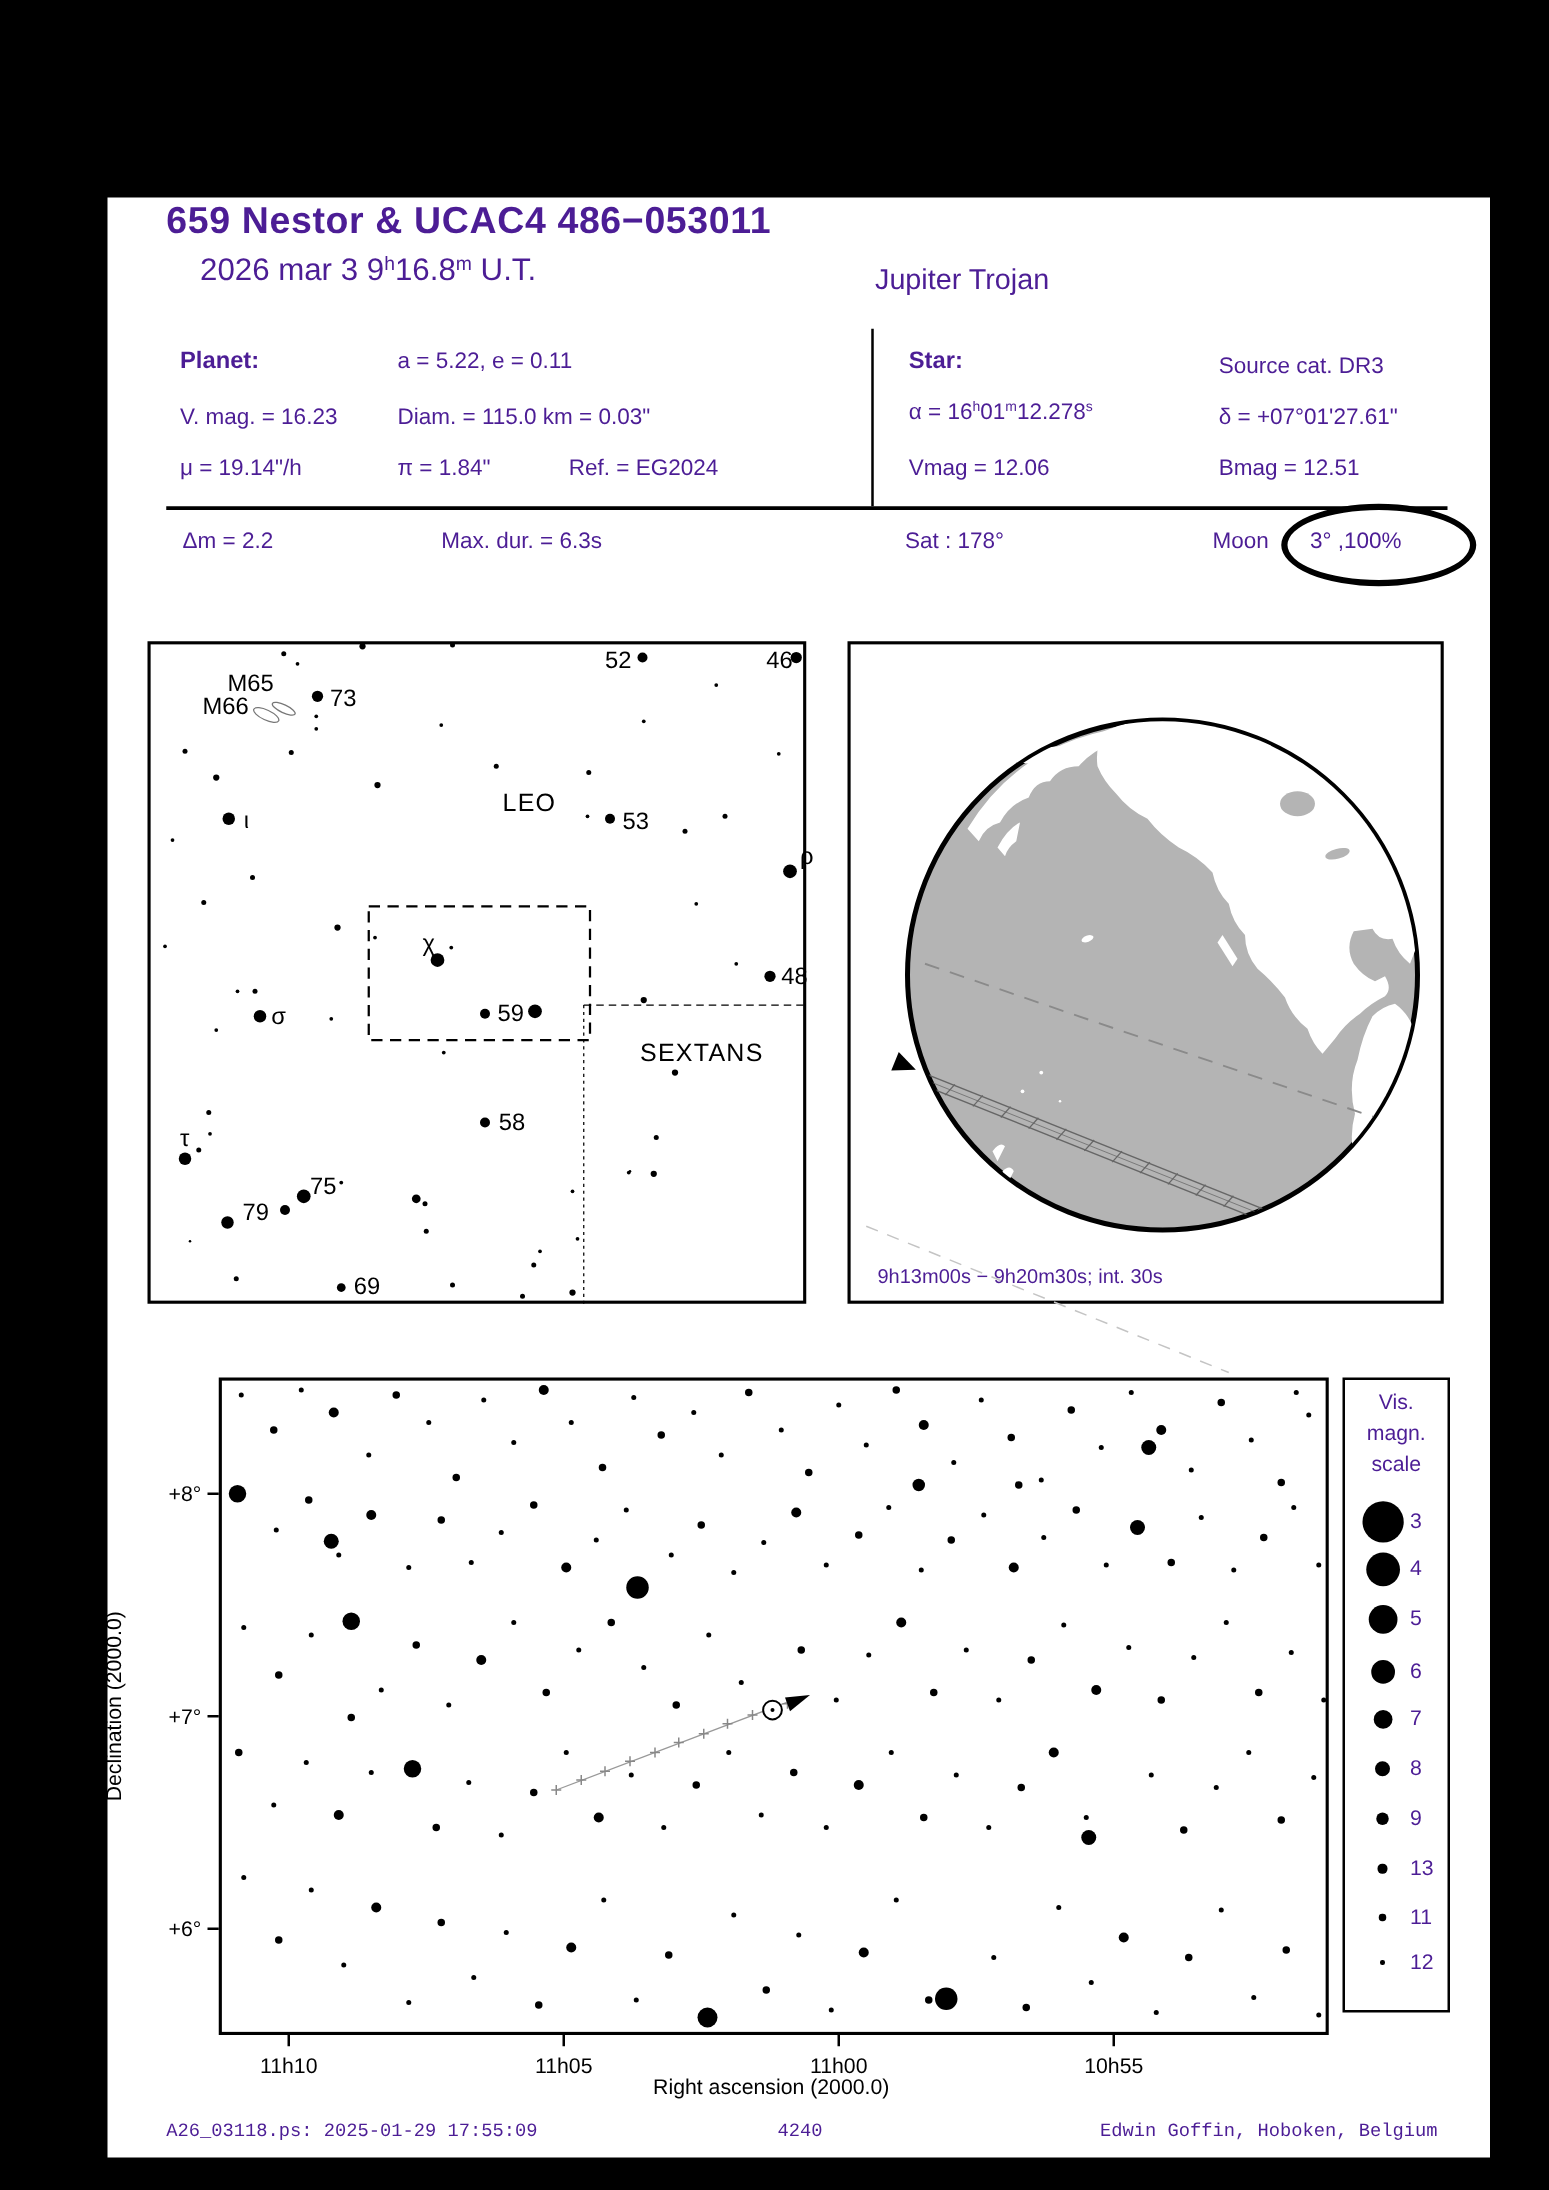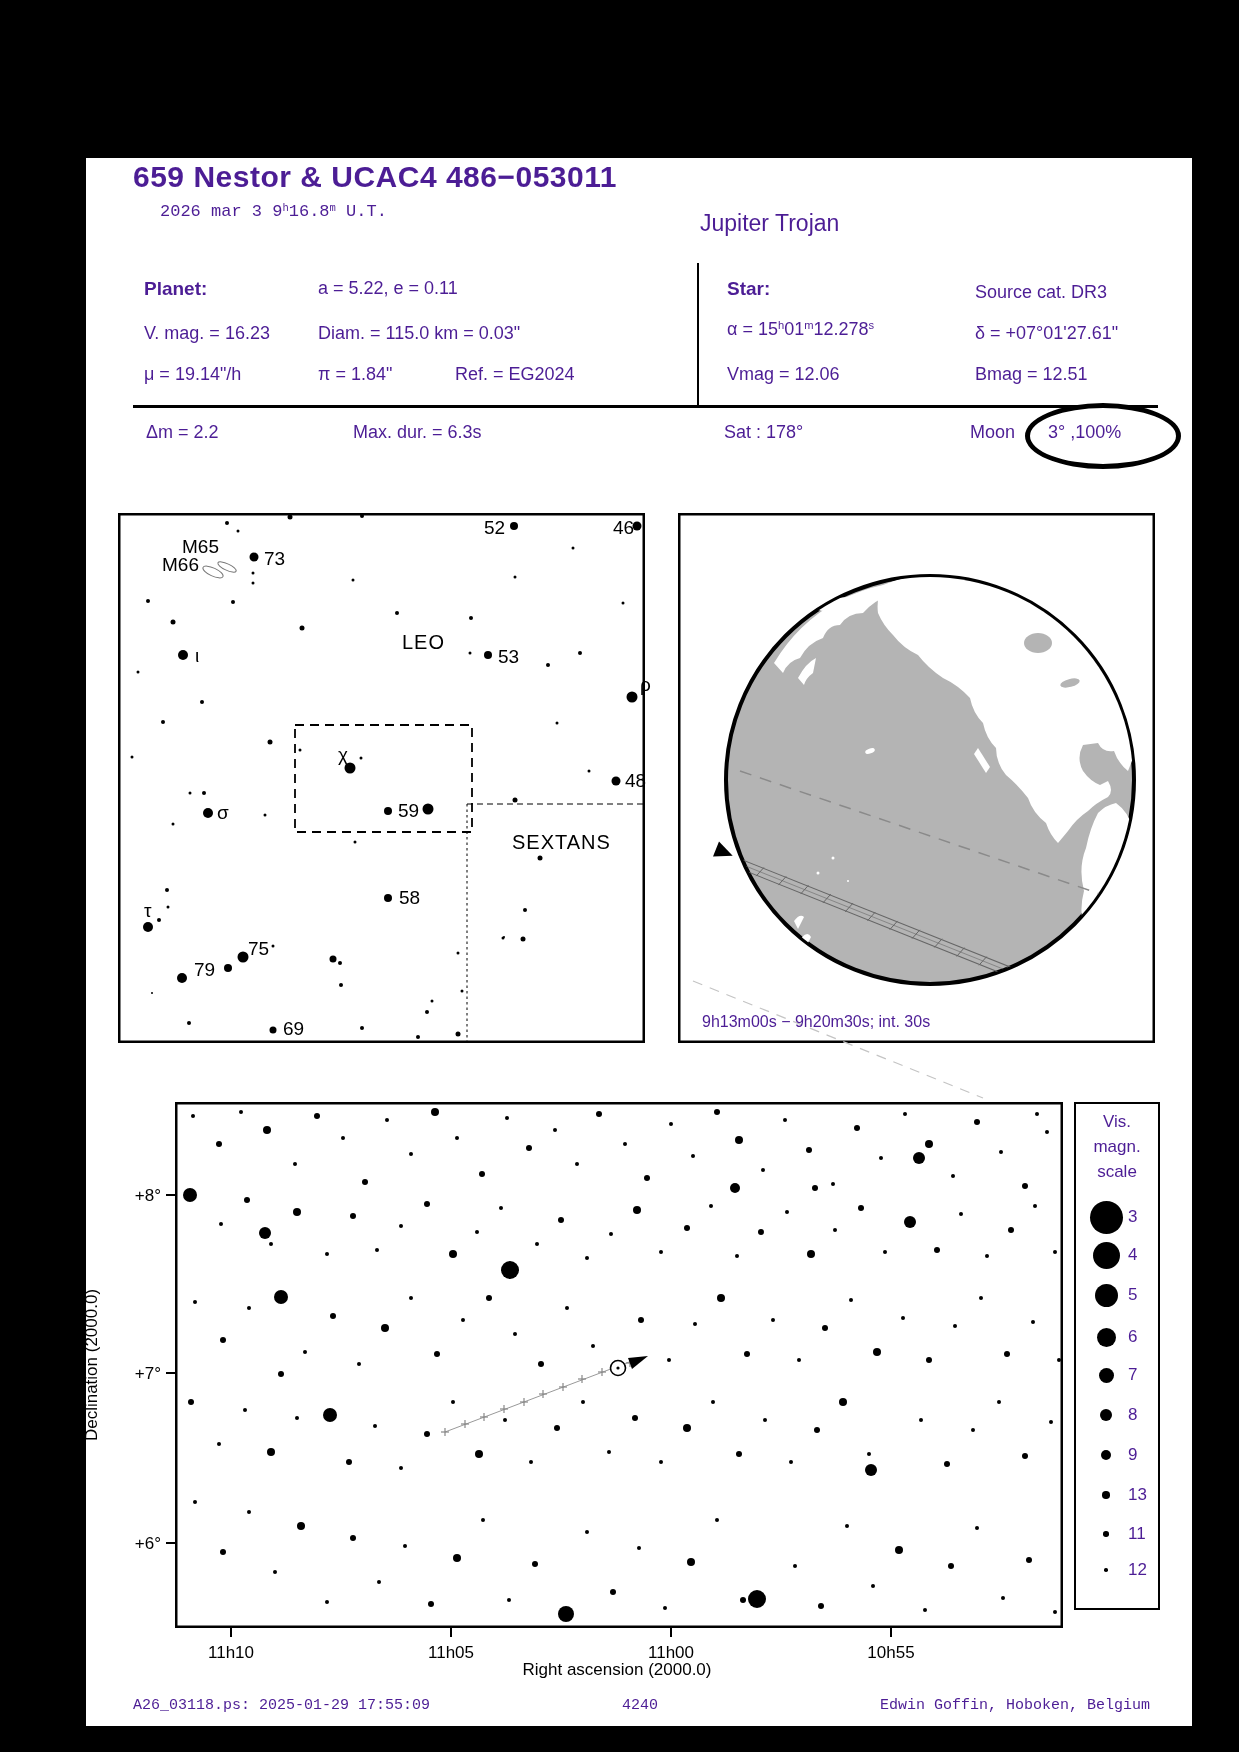--- a/index.html
+++ b/index.html
@@ -1,21 +1,21 @@
 <!DOCTYPE html>
 <html><head>
 <meta charset="utf-8">
 <style>
   html,body{margin:0;padding:0;background:#000;}
   .page{position:relative;width:1239px;height:1752px;background:#000;overflow:hidden;
         font-family:"Liberation Sans","DejaVu Sans",sans-serif;color:#4c1d95;}
   .paper{position:absolute;left:86px;top:158px;width:1106px;height:1568px;background:#fff;}
   .abs{position:absolute;white-space:nowrap;}
   .title{font-size:30px;font-weight:bold;letter-spacing:.5px;}
-  .dateline{font-size:17px;font-family:Liberation Mono, monospace;}
+  .dateline{font-size:25px;}
   .subtitle{font-size:23px;}
   .row-label{font-size:19px;font-weight:bold;}
   .cell{font-size:18px;}
   .sup{font-size:.62em;position:relative;top:-.5em;}
   .thickrule{position:absolute;background:#000;height:3px;}
   .vdivider{position:absolute;background:#000;width:2px;}
   .moon-ellipse{position:absolute;border:5px solid #000;border-radius:50%;}
   .panel{position:absolute;}
   .panel svg{overflow:visible;display:block;}
   .caption{position:absolute;font-size:16px;}
@@ -36,21 +36,21 @@
     <div class="abs dateline" style="left:74px;top:44px;"><span>2026 mar  3   9</span><span class="sup">h</span><span>16.8</span><span class="sup">m</span><span> U.T.</span></div>
     <div class="abs subtitle" style="left:614px;top:52px;">Jupiter Trojan</div>
 
     <div class="abs row-label" style="left:58px;top:120px;">Planet:</div>
     <div class="abs cell" style="left:232px;top:120px;">a = 5.22, e = 0.11</div>
     <div class="abs row-label" style="left:641px;top:120px;">Star:</div>
     <div class="abs cell" style="left:889px;top:124px;text-align:right;">Source cat.  DR3</div>
 
     <div class="abs cell" style="left:58px;top:165px;">V. mag. = 16.23</div>
     <div class="abs cell" style="left:232px;top:165px;">Diam. = 115.0 km = 0.03"</div>
-    <div class="abs cell" style="left:641px;top:161px;"><span>α = 15</span><span class="sup">h</span><span>01</span><span class="sup">m</span><span>12.278</span><span class="sup">s</span></div>
+    <div class="abs cell" style="left:641px;top:161px;"><span>α = 16</span><span class="sup">h</span><span>01</span><span class="sup">m</span><span>12.278</span><span class="sup">s</span></div>
     <div class="abs cell" style="left:889px;top:165px;">δ = +07°01'27.61"</div>
 
     <div class="abs cell" style="left:58px;top:206px;">μ =  19.14"/h</div>
     <div class="abs cell" style="left:232px;top:206px;">π =  1.84"</div>
     <div class="abs cell" style="left:369px;top:206px;">Ref. = EG2024</div>
     <div class="abs cell" style="left:641px;top:206px;">Vmag = 12.06</div>
     <div class="abs cell" style="left:889px;top:206px;">Bmag = 12.51</div>
 
     <div class="vdivider" style="left:611px;top:105px;height:142px;"></div>
     <div class="thickrule" style="left:47px;top:247px;width:1025px;"></div>

